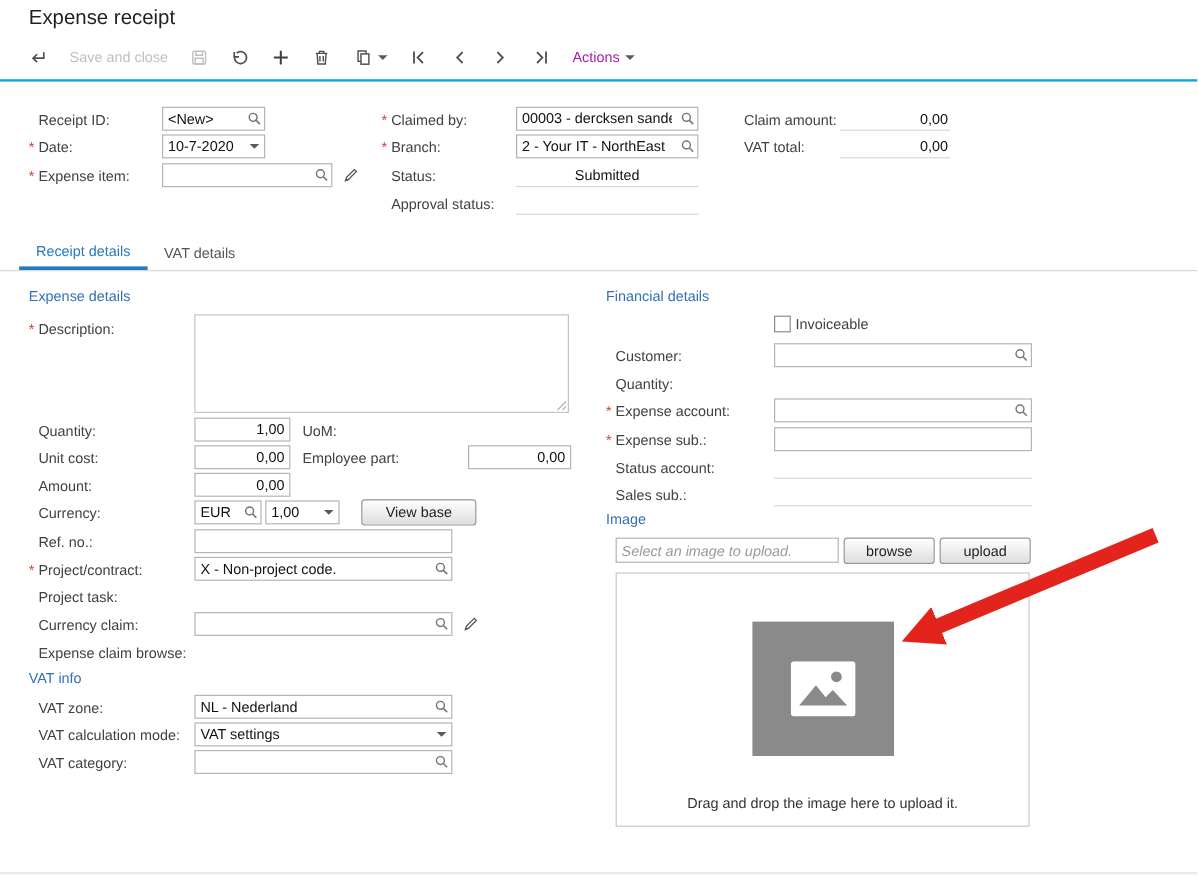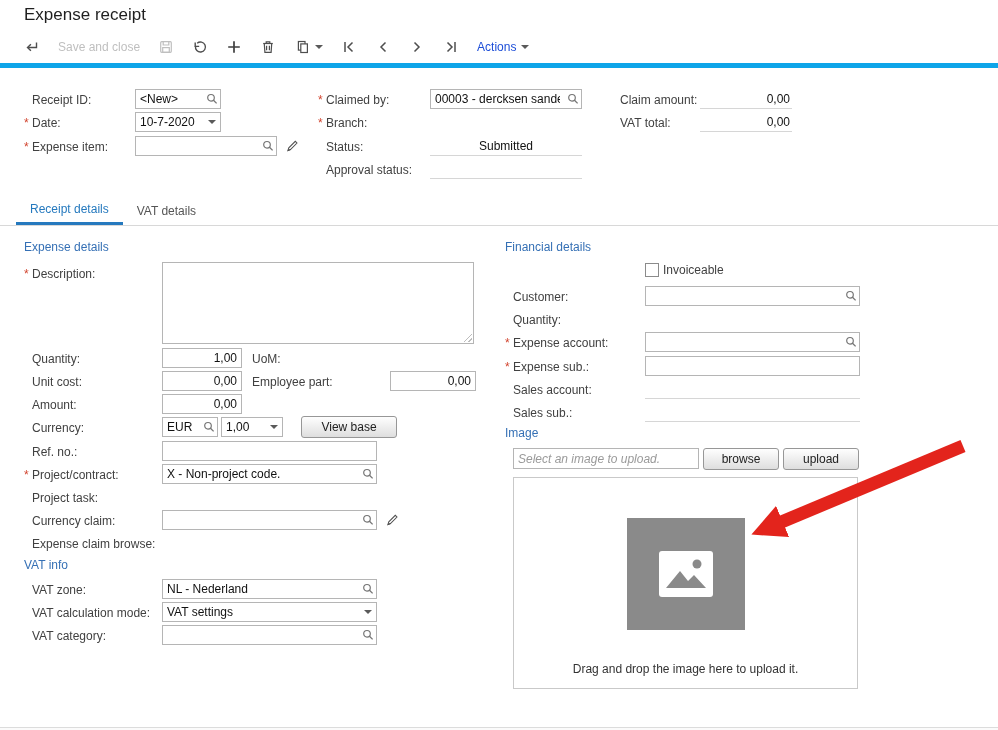--- a/index.html
+++ b/index.html
@@ -1,22 +1,22 @@
 <!DOCTYPE html>
 <html><head>
 <meta charset="utf-8">
 <style>
   html,body{margin:0;padding:0;background:#fff;}
   body{font-family:"Liberation Sans",sans-serif;font-size:12px;color:#222;}
   .screen{position:relative;width:998px;height:730px;background:#fff;overflow:hidden;}
   .abs{position:absolute;}
   .page-title{position:absolute;left:24px;top:5px;font-size:17px;color:#1f1f1f;}
   
-  .toolbar{position:absolute;left:0;right:0;top:30px;height:38px;border-bottom:5px solid #0ea5e9;display:flex;align-items:center;padding-left:14px;box-sizing:border-box;}
-  .titem{height:28px;display:flex;align-items:center;gap:5px;padding:0 9px;color:#1d4ed8;font-size:12px;cursor:pointer;white-space:nowrap;}
+  .toolbar{position:absolute;left:0;right:0;top:30px;height:38px;border-bottom:2px solid #0ea5e9;display:flex;align-items:center;padding-left:14px;box-sizing:border-box;}
+  .titem{height:28px;display:flex;align-items:center;gap:5px;padding:0 9px;color:#a21caf;font-size:12px;cursor:pointer;white-space:nowrap;}
   .titem.disabled{color:#bfbfbf;cursor:default;}
   .titem svg{display:block;}
   .caret{width:0;height:0;border-left:4px solid transparent;border-right:4px solid transparent;border-top:4px solid #5a5a5a;}
   
   .lbl{position:absolute;height:23px;display:flex;align-items:center;color:#414141;white-space:nowrap;}
   .star{width:8px;display:inline-block;color:#d2452f;}
   .fld{position:absolute;box-sizing:border-box;height:20px;border:1px solid #b5b5b5;background:#fff;display:flex;align-items:center;}
   .fld input{border:0;outline:0;flex:1;min-width:0;font:12px "Liberation Sans",sans-serif;color:#111;padding:0 4px;background:transparent;}
   .fld input.num{text-align:right;}
   .fld input::placeholder{color:#9a9a9a;font-style:italic;}
@@ -193,20 +193,29 @@
           <circle cx="5" cy="4.8" r="3.3" fill="none" stroke="#757575" stroke-width="1.2"></circle>
           <line x1="7.5" y1="7.3" x2="10.6" y2="10.4" stroke="#757575" stroke-width="1.3"></line>
         </svg>
       </span>
   </div>
 
   <div class="lbl" style="left:318px;top:111px">
       <span class="star">*</span>
       <span>Branch:</span>
     </div>
+  <div class="fld" style="left:430px;top:112px;width:152px">
+    <input value="2 - Your IT - NorthEast" style="">
+    <span class="fico">
+        <svg width="12" height="12" viewBox="0 0 12 12">
+          <circle cx="5" cy="4.8" r="3.3" fill="none" stroke="#757575" stroke-width="1.2"></circle>
+          <line x1="7.5" y1="7.3" x2="10.6" y2="10.4" stroke="#757575" stroke-width="1.3"></line>
+        </svg>
+      </span>
+  </div>
 
   <div class="lbl" style="left:318px;top:135px">
       <span class="star"></span>
       <span>Status:</span>
     </div>
   <div class="ro" style="left:430px;top:136px;width:152px">
       <span>Submitted</span>
     </div>
 
   <div class="lbl" style="left:318px;top:158px">
@@ -427,21 +436,21 @@
 
   <div class="lbl" style="left:505px;top:355px">
       <span class="star">*</span>
       <span>Expense sub.:</span>
     </div>
   <div class="fld" style="left:645px;top:356px;width:215px">
       <input value="" style="">
     </div>
 
   <div class="lbl" style="left:513px;top:378px">
-      <span>Sales account:</span>
+      <span>Status account:</span>
     </div>
   <div class="ro" style="left:645px;top:379px;width:215px">
       <span></span>
     </div>
 
   <div class="lbl" style="left:513px;top:401px">
       <span>Sales sub.:</span>
     </div>
   <div class="ro" style="left:645px;top:402px;width:215px">
       <span></span>

